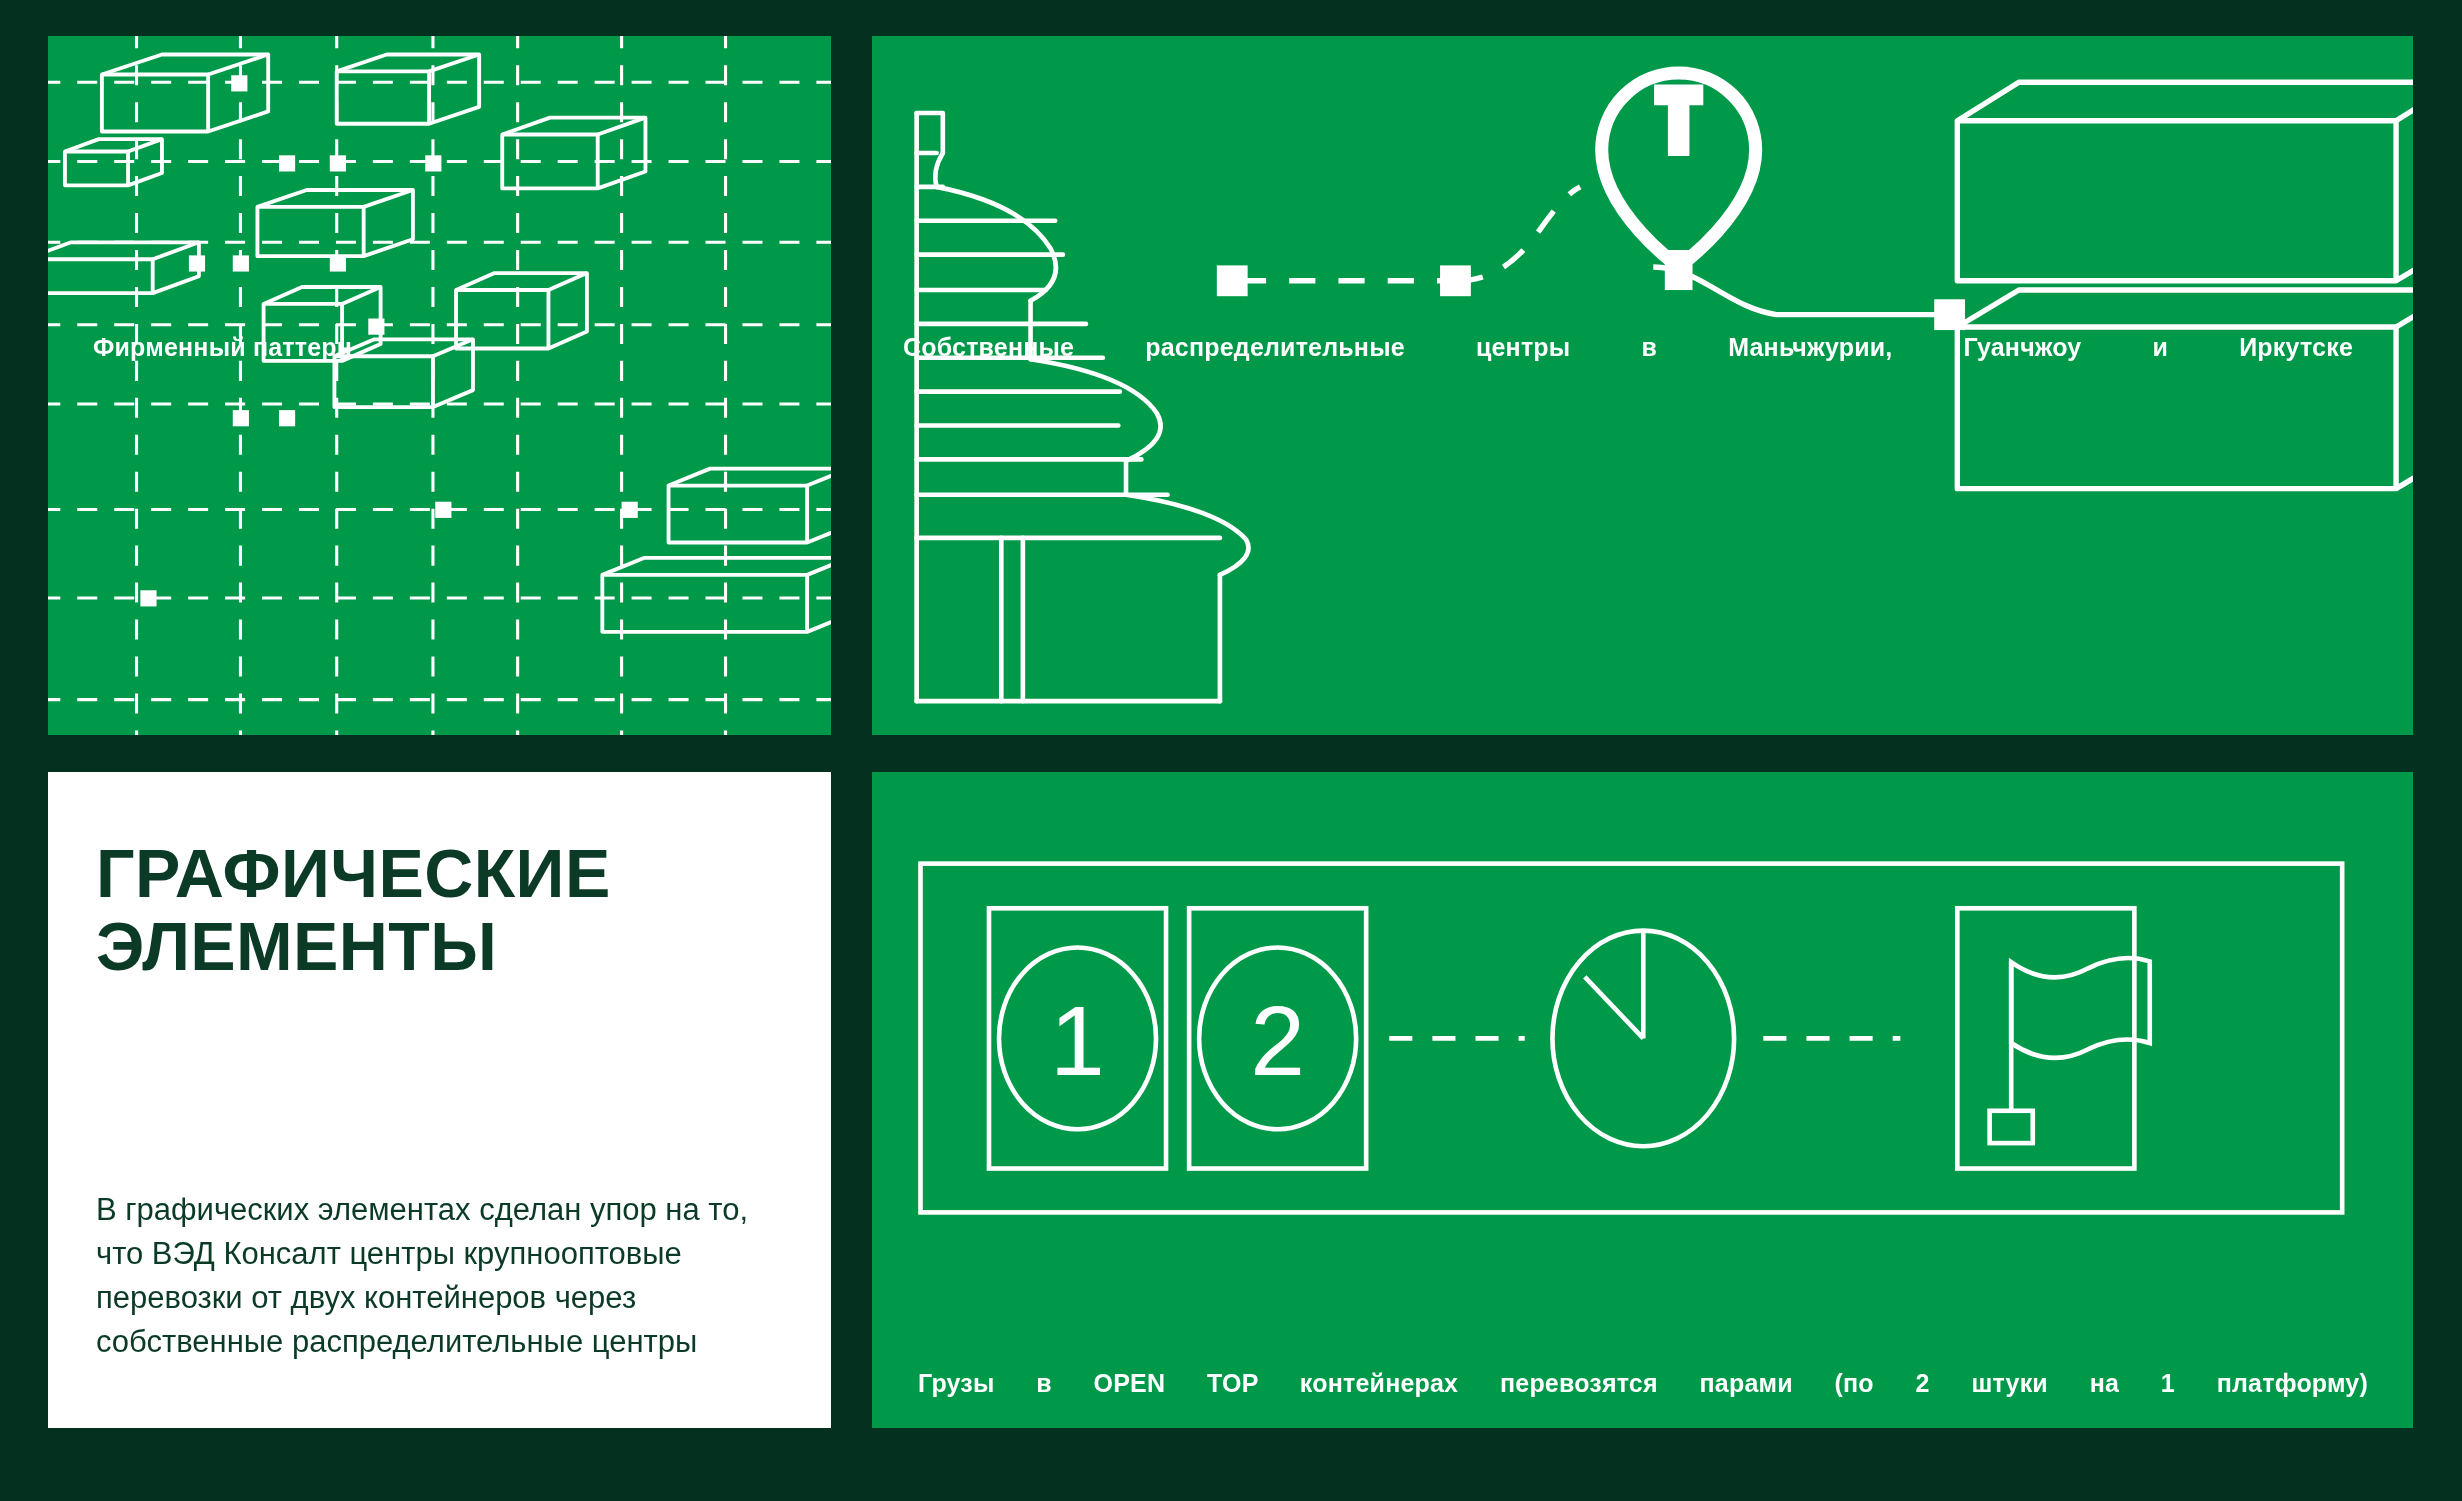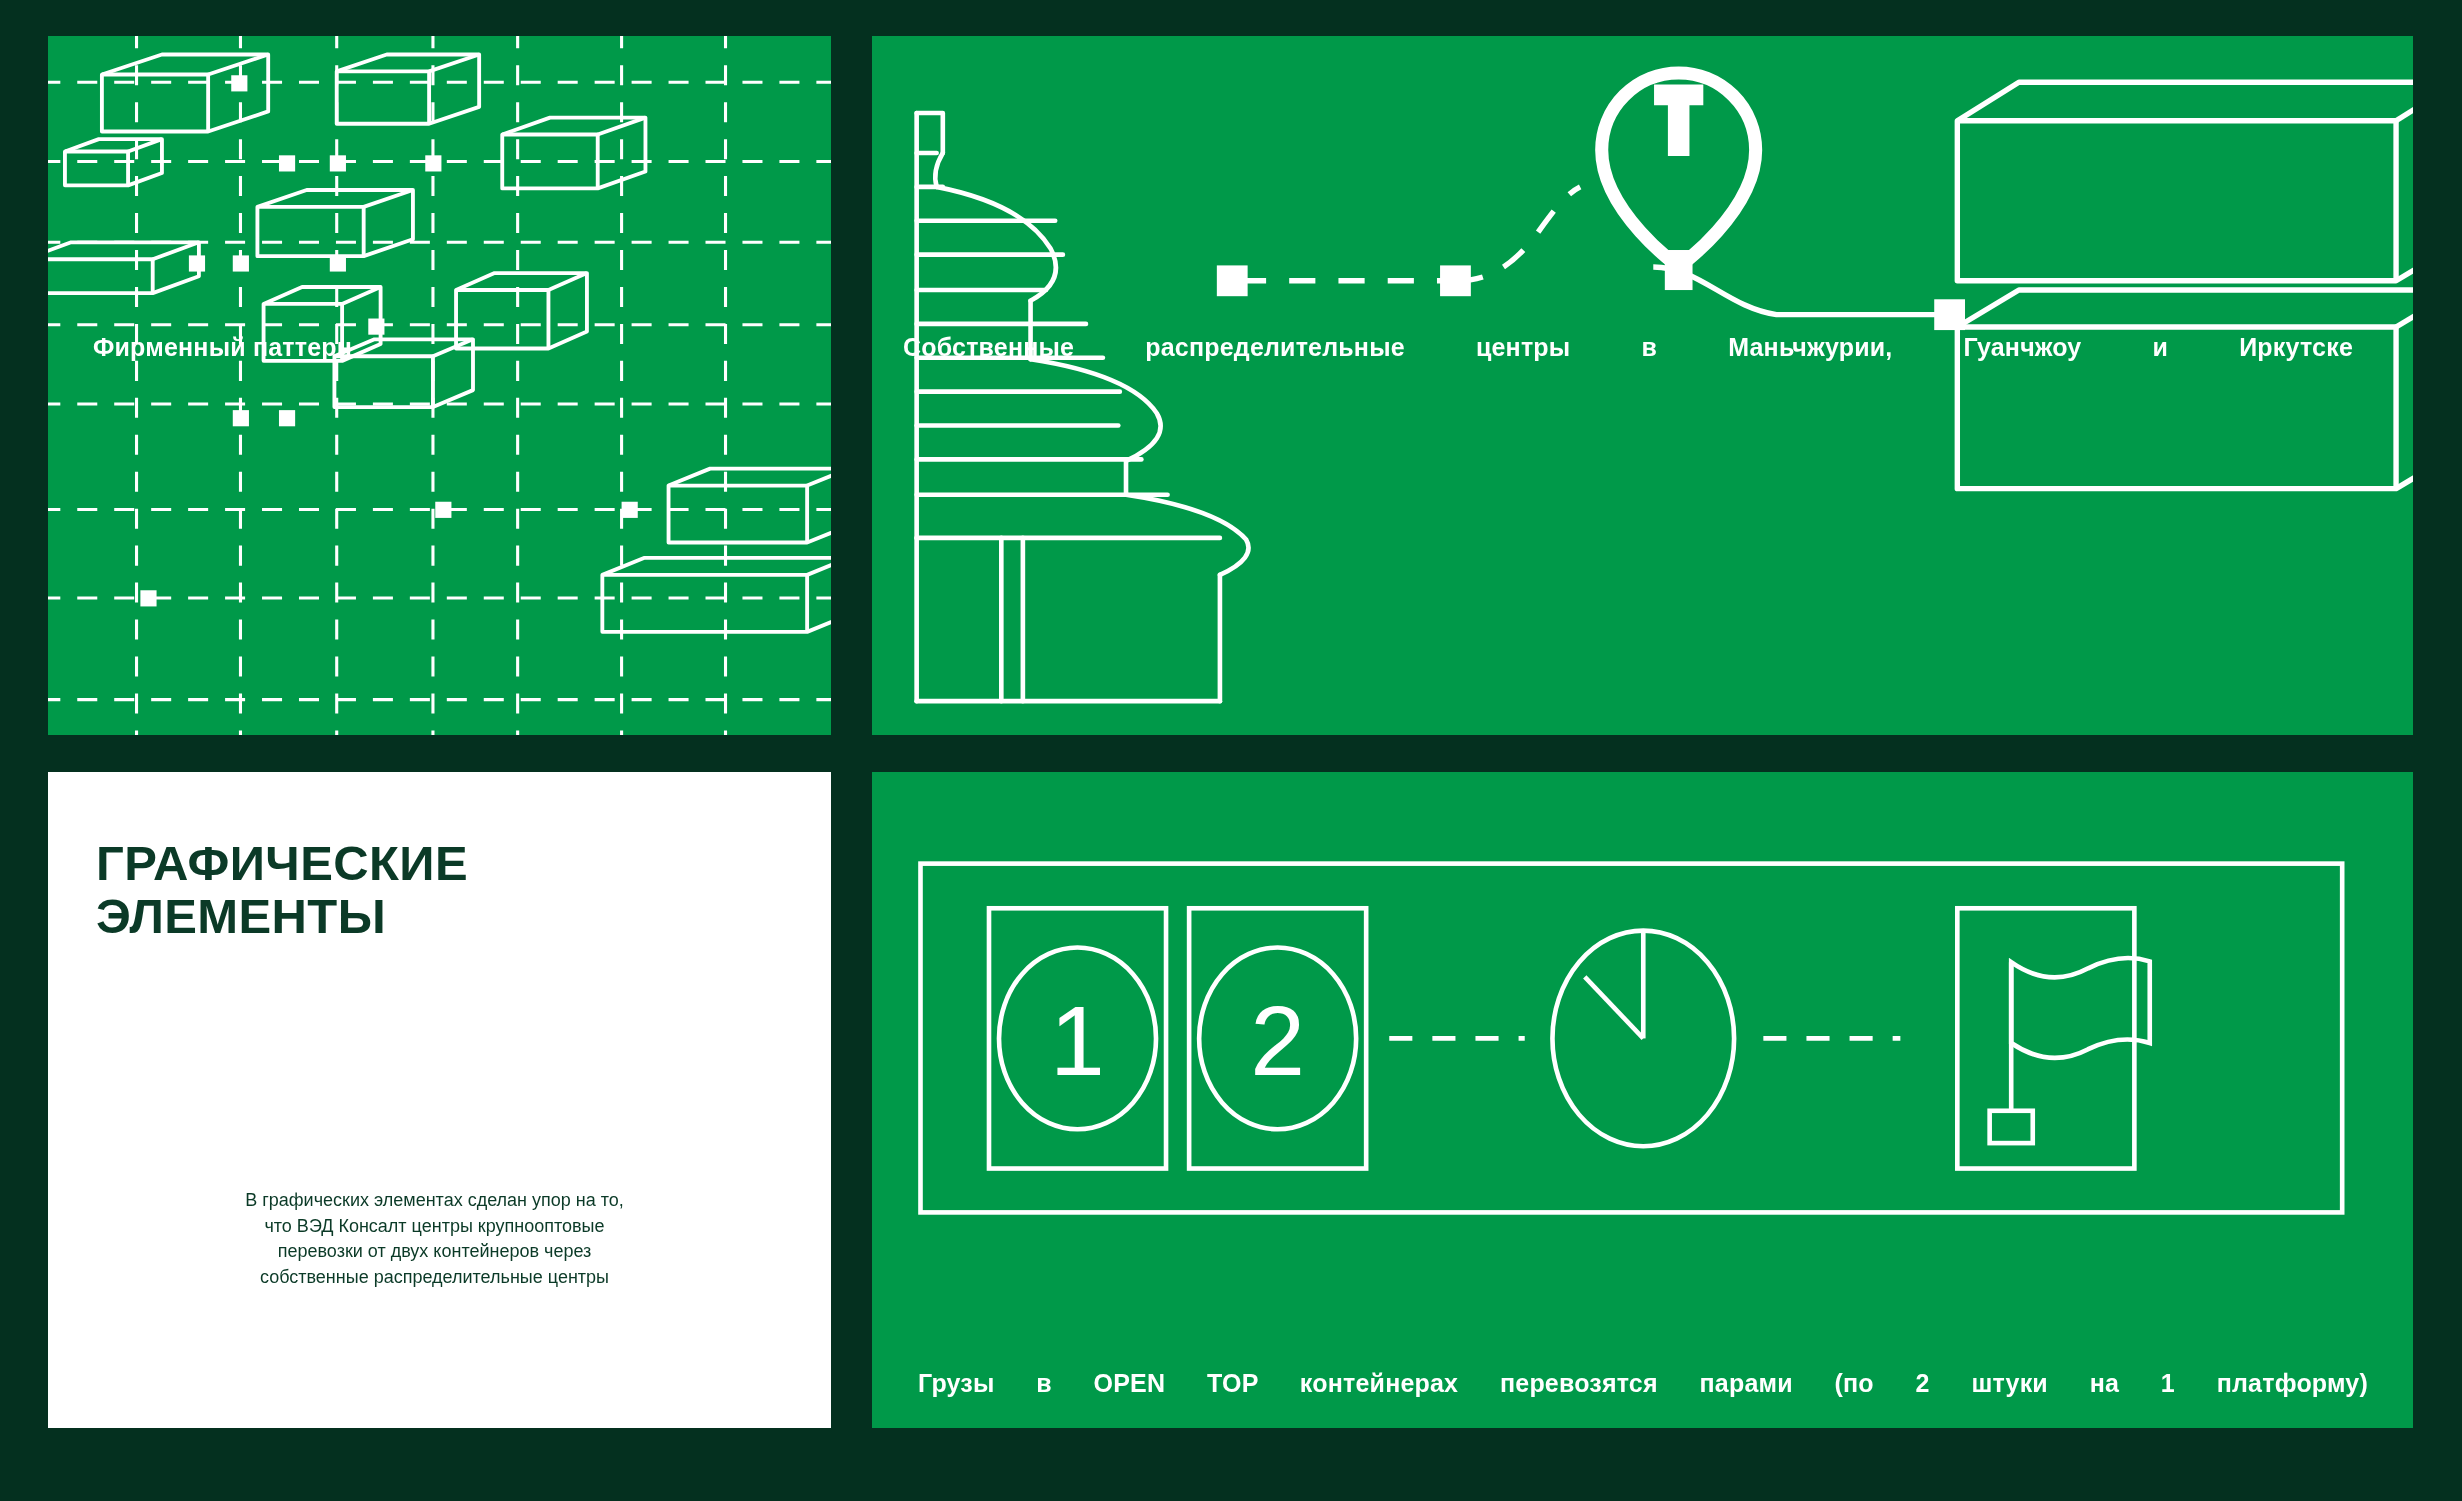--- a/index.html
+++ b/index.html
@@ -39,33 +39,32 @@
     left:45px;top:296px;width:323px;
     text-align:left;text-align-last:left;
   }
   #hubs-caption{left:31px;top:296px;width:1450px;}
   #pairs-caption{left:46px;top:572px;width:1450px;margin-top:24px;}
 
   
   #intro-title{
     position:absolute;left:48px;top:65px;width:677px;
     color:#0b3a27;
-    font-size:49px;
+    font-size:68px;
     font-weight:700;
     line-height:1.08;
     letter-spacing:0.4px;
     text-transform:uppercase;
   }
   #intro-body{
     position:absolute;left:48px;top:416px;width:677px;
     color:#0b3a27;
-    font-size:18px;
+    font-size:31px;
     font-weight:400;
     line-height:1.42;
-    text-align:center;
   }
   #intro-body p{margin:0;}
 </style>
 </head>
 <body>
 
 <div class="stage">
 
   <div class="panel panel-green" id="pattern-panel">
     <svg class="svgfill" viewBox="0 0 1017 908" preserveAspectRatio="none">

